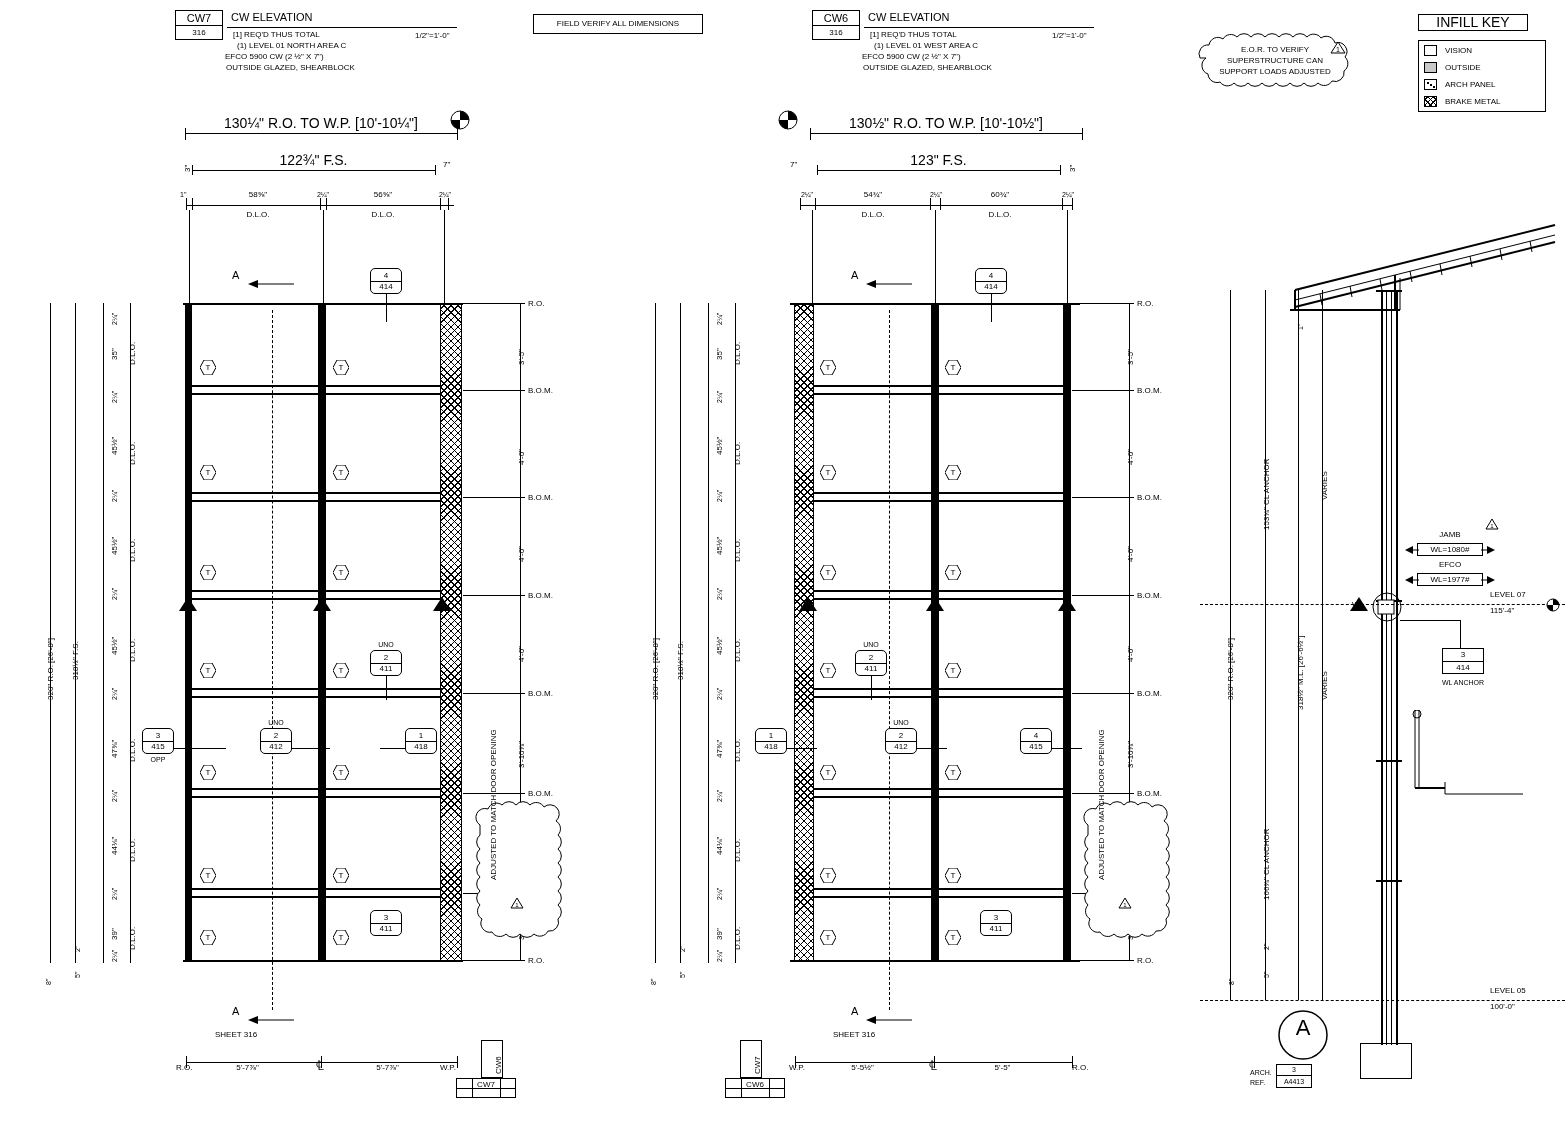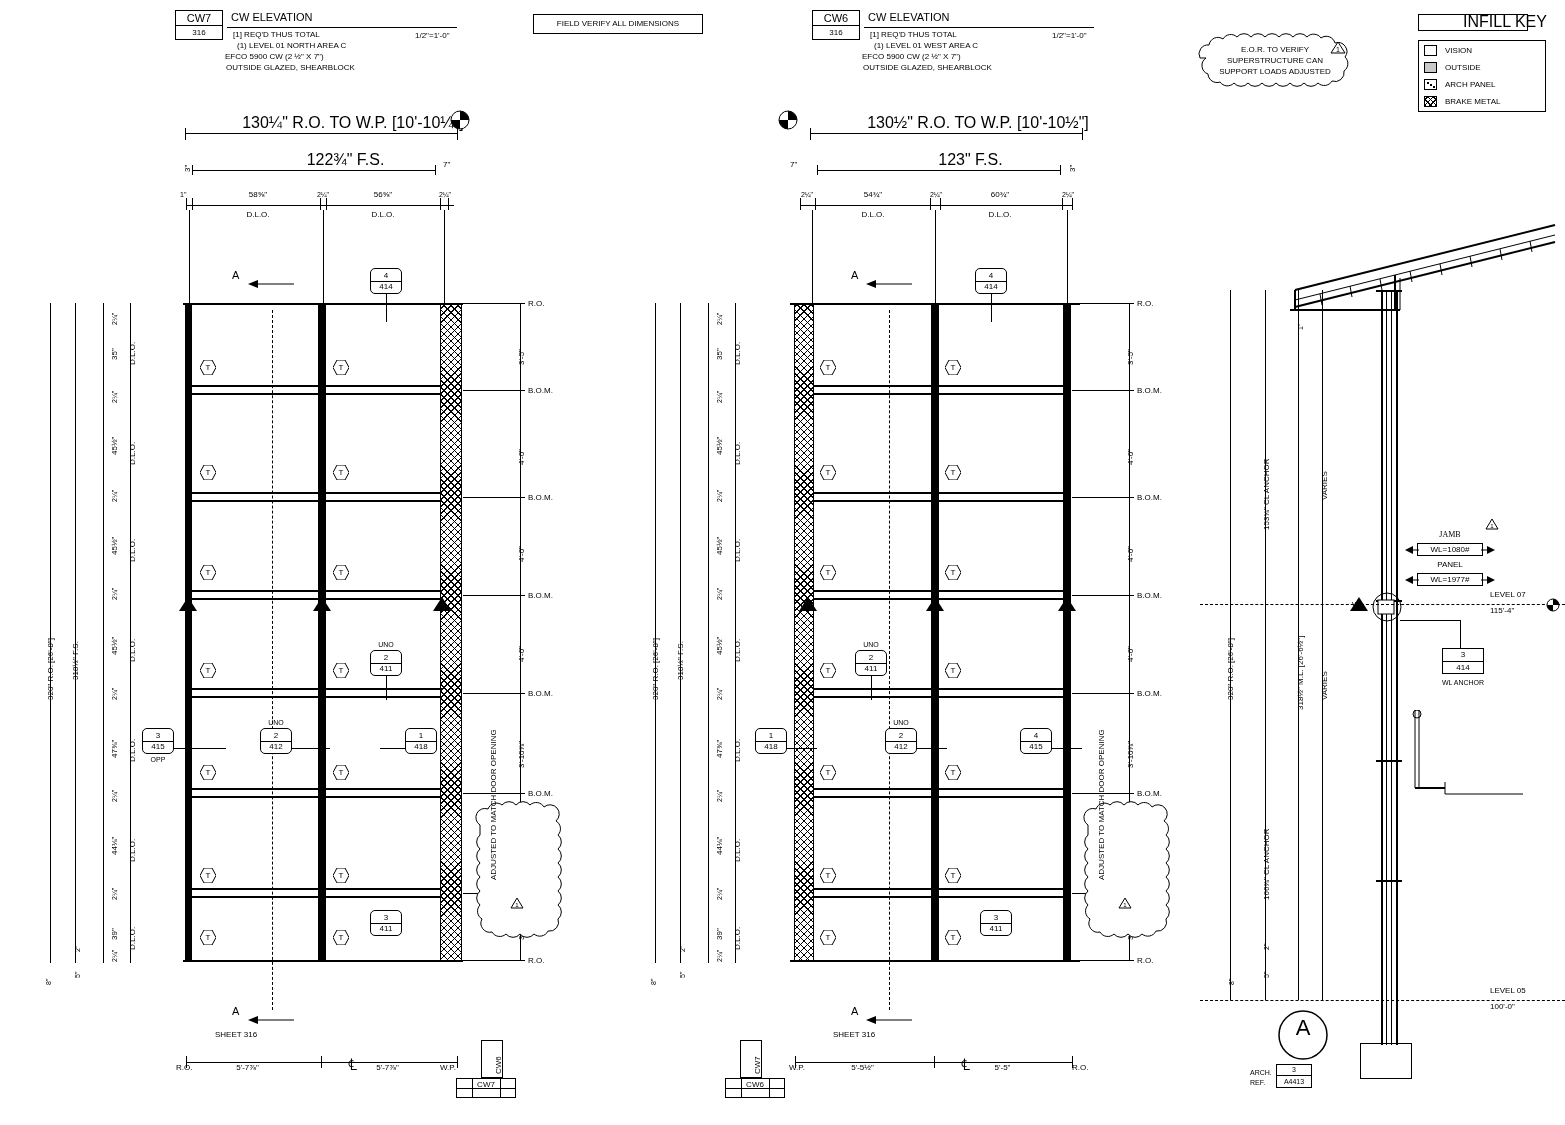--- a/index.html
+++ b/index.html
@@ -7,21 +7,21 @@
        font-family:"Liberation Sans", sans-serif;color:#000;}
   .abs{position:absolute;}
   .ln{position:absolute;background:#000;}
   .h{height:1px;}
   .v{width:1px;}
   .h2{height:2px;}
   .v2{width:2px;}
   .t{position:absolute;font-size:9px;line-height:10px;white-space:nowrap;}
   .t8{font-size:8px;}
   .t7{font-size:7px;}
-  .t10{font-size:16px;padding-left:32px;}
+  .t10{font-size:14px;}
   .t11{font-size:11px;text-align:right;}
   .ctr{text-align:center;}
   .rot{transform-origin:0 0;transform:rotate(-90deg);}
   .box{position:absolute;border:1px solid #000;box-sizing:border-box;}
   .bubble{position:absolute;border:1px solid #000;border-radius:5px;
           box-sizing:border-box;background:#fff;text-align:center;font-size:8px;line-height:10px;}
   .bubble .num{display:block;}
   .bubble .sep{display:block;border-top:1px solid #000;}
   .hexwrap{position:absolute;width:16px;height:15px;}
   .hexwrap svg{position:absolute;left:0;top:0;}
@@ -810,41 +810,41 @@
   <div class="t t8 rot" style="left:62px;top:530px;">153⅝" CL ANCHOR</div>
   <div class="t t8 rot" style="left:62px;top:900px;">166⅞" CL ANCHOR</div>
   <div class="t t8 rot" style="left:120px;top:500px;">VARIES</div>
   <div class="t t8 rot" style="left:120px;top:700px;">VARIES</div>
   <div class="t t7 rot" style="left:96px;top:330px;">1"</div>
   <div class="t t7 rot" style="left:62px;top:950px;">2"</div>
   <div class="t t7 rot" style="left:62px;top:978px;">5"</div>
   <div class="t t7 rot" style="left:27px;top:985px;">8"</div>
 
   <div class="abs" style="left:205px;top:530px;">
-    <div class="t t8 ctr" style="left:0;top:0;width:90px;font-family:Liberation Serif, serif;">JAMB</div>
+    <div class="t t8 ctr" style="left:0;top:0;width:90px;">JAMB</div>
     <div class="box" style="left:12px;top:13px;width:66px;height:13px;"></div>
     <div class="t t8 ctr" style="left:12px;top:15px;width:66px;">WL=1080#</div>
     <div class="abs" style="left:0;top:13px;">
       <svg width="90" height="13">
           <line x1="2" y1="6" x2="14" y2="6" stroke="#000"></line>
           <polygon points="0,6 8,2 8,10" fill="#000"></polygon>
           <line x1="76" y1="6" x2="88" y2="6" stroke="#000"></line>
           <polygon points="90,6 82,2 82,10" fill="#000"></polygon>
         </svg>
     </div>
     <div class="abs" style="left:80px;top:-14px;">
       <svg width="14" height="12">
           <polygon points="7,1 13,11 1,11" fill="#fff" stroke="#000"></polygon>
           <text x="7" y="10" font-size="6" text-anchor="middle">1</text>
         </svg>
     </div>
   </div>
 
   <div class="abs" style="left:205px;top:560px;">
-    <div class="t t8 ctr" style="left:0;top:0;width:90px;">PANEL</div>
+    <div class="t t8 ctr" style="left:0;top:0;width:90px;">EFCO</div>
     <div class="box" style="left:12px;top:13px;width:66px;height:13px;"></div>
     <div class="t t8 ctr" style="left:12px;top:15px;width:66px;">WL=1977#</div>
     <div class="abs" style="left:0;top:13px;">
       <svg width="90" height="13">
           <line x1="2" y1="6" x2="14" y2="6" stroke="#000"></line>
           <polygon points="0,6 8,2 8,10" fill="#000"></polygon>
           <line x1="76" y1="6" x2="88" y2="6" stroke="#000"></line>
           <polygon points="90,6 82,2 82,10" fill="#000"></polygon>
         </svg>
     </div>

